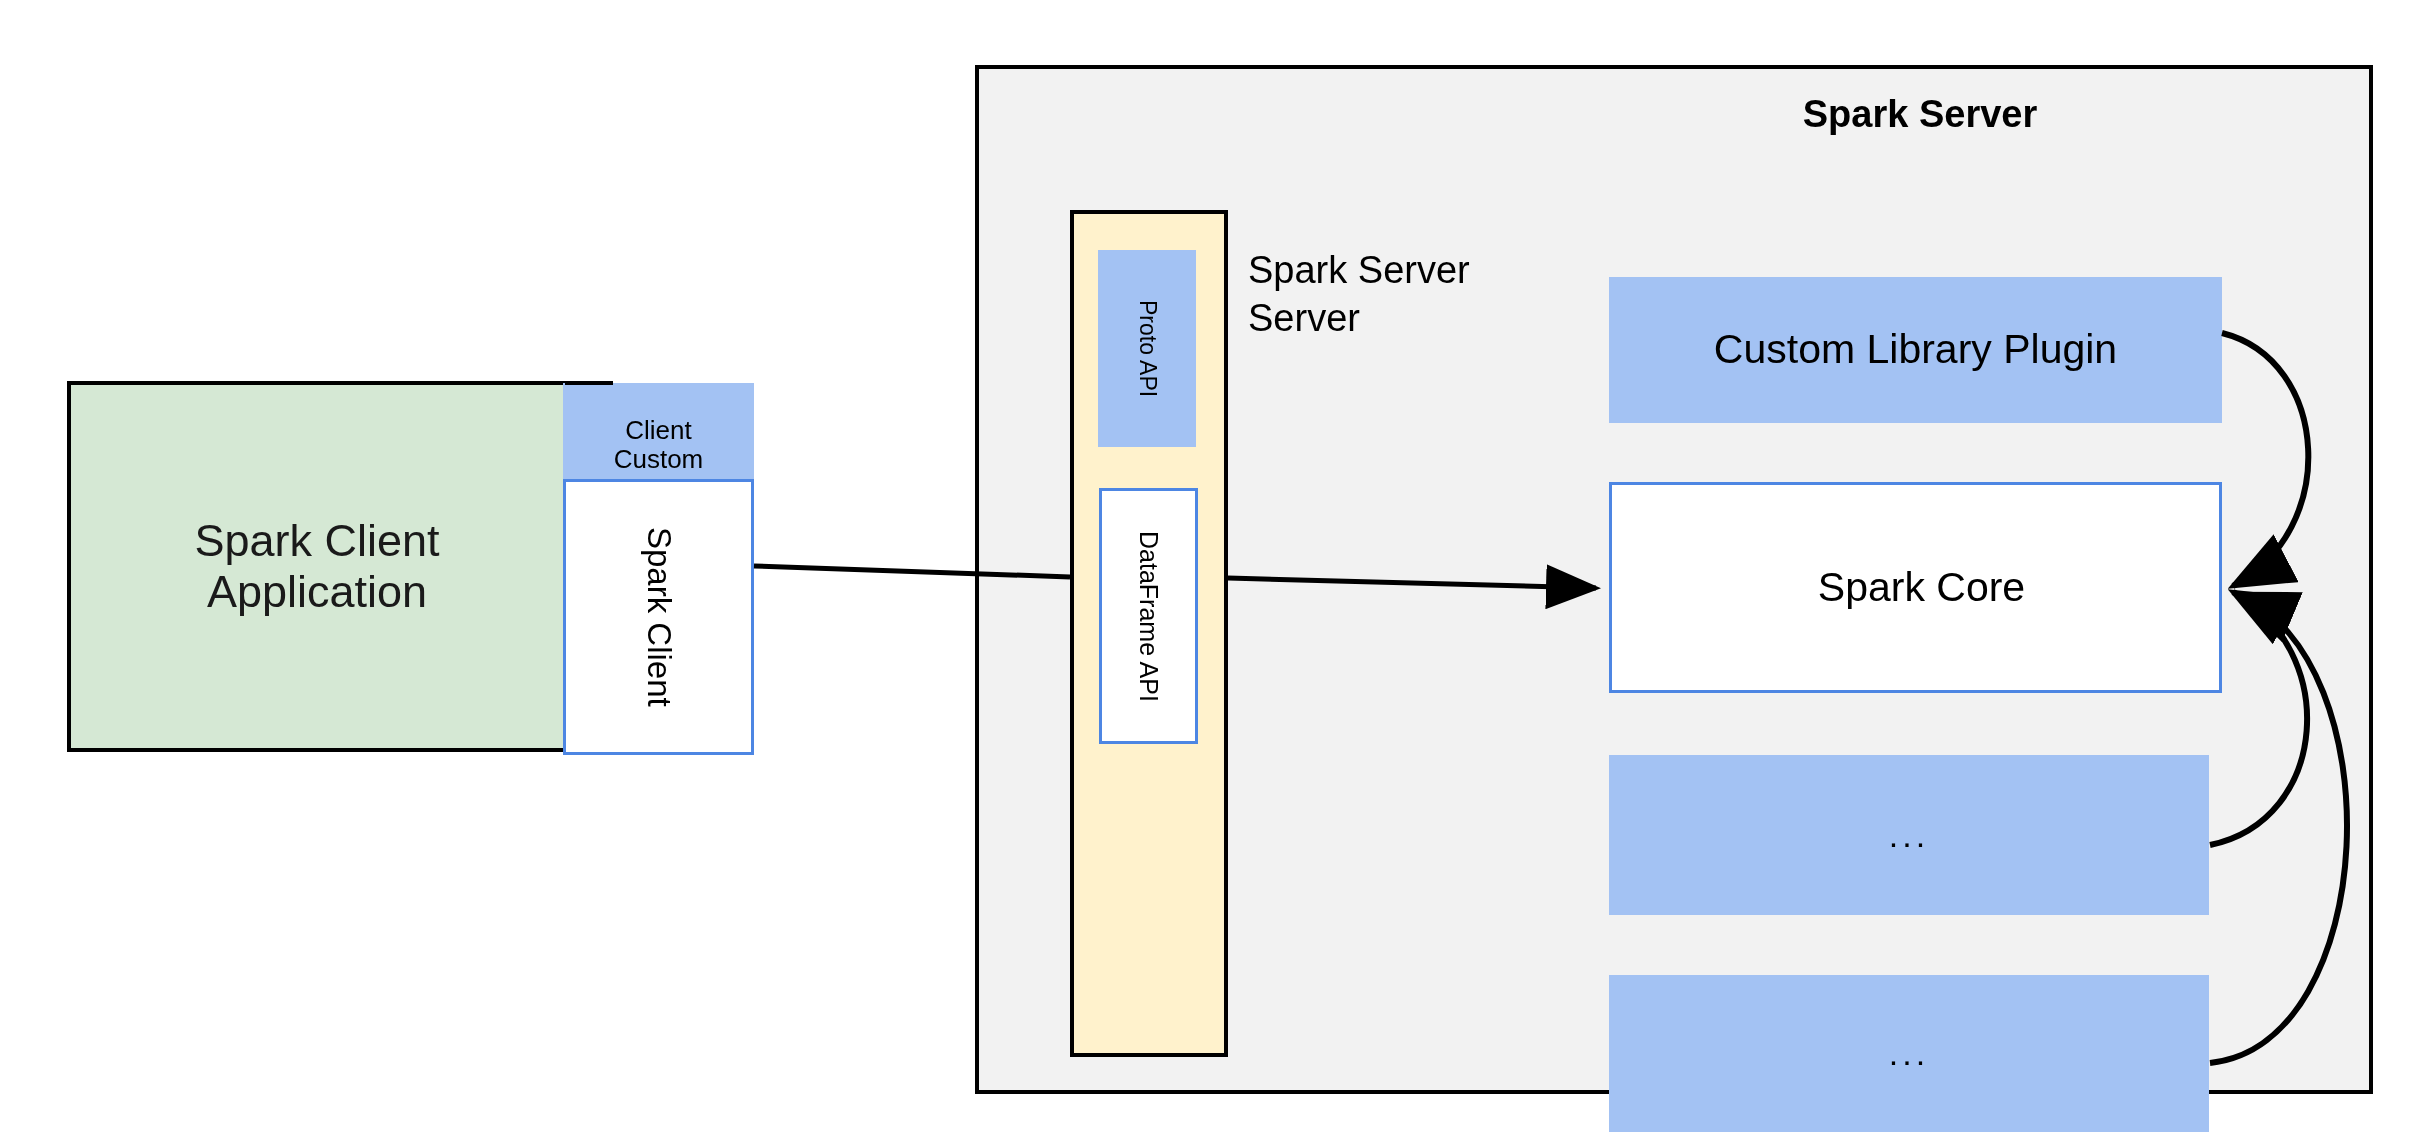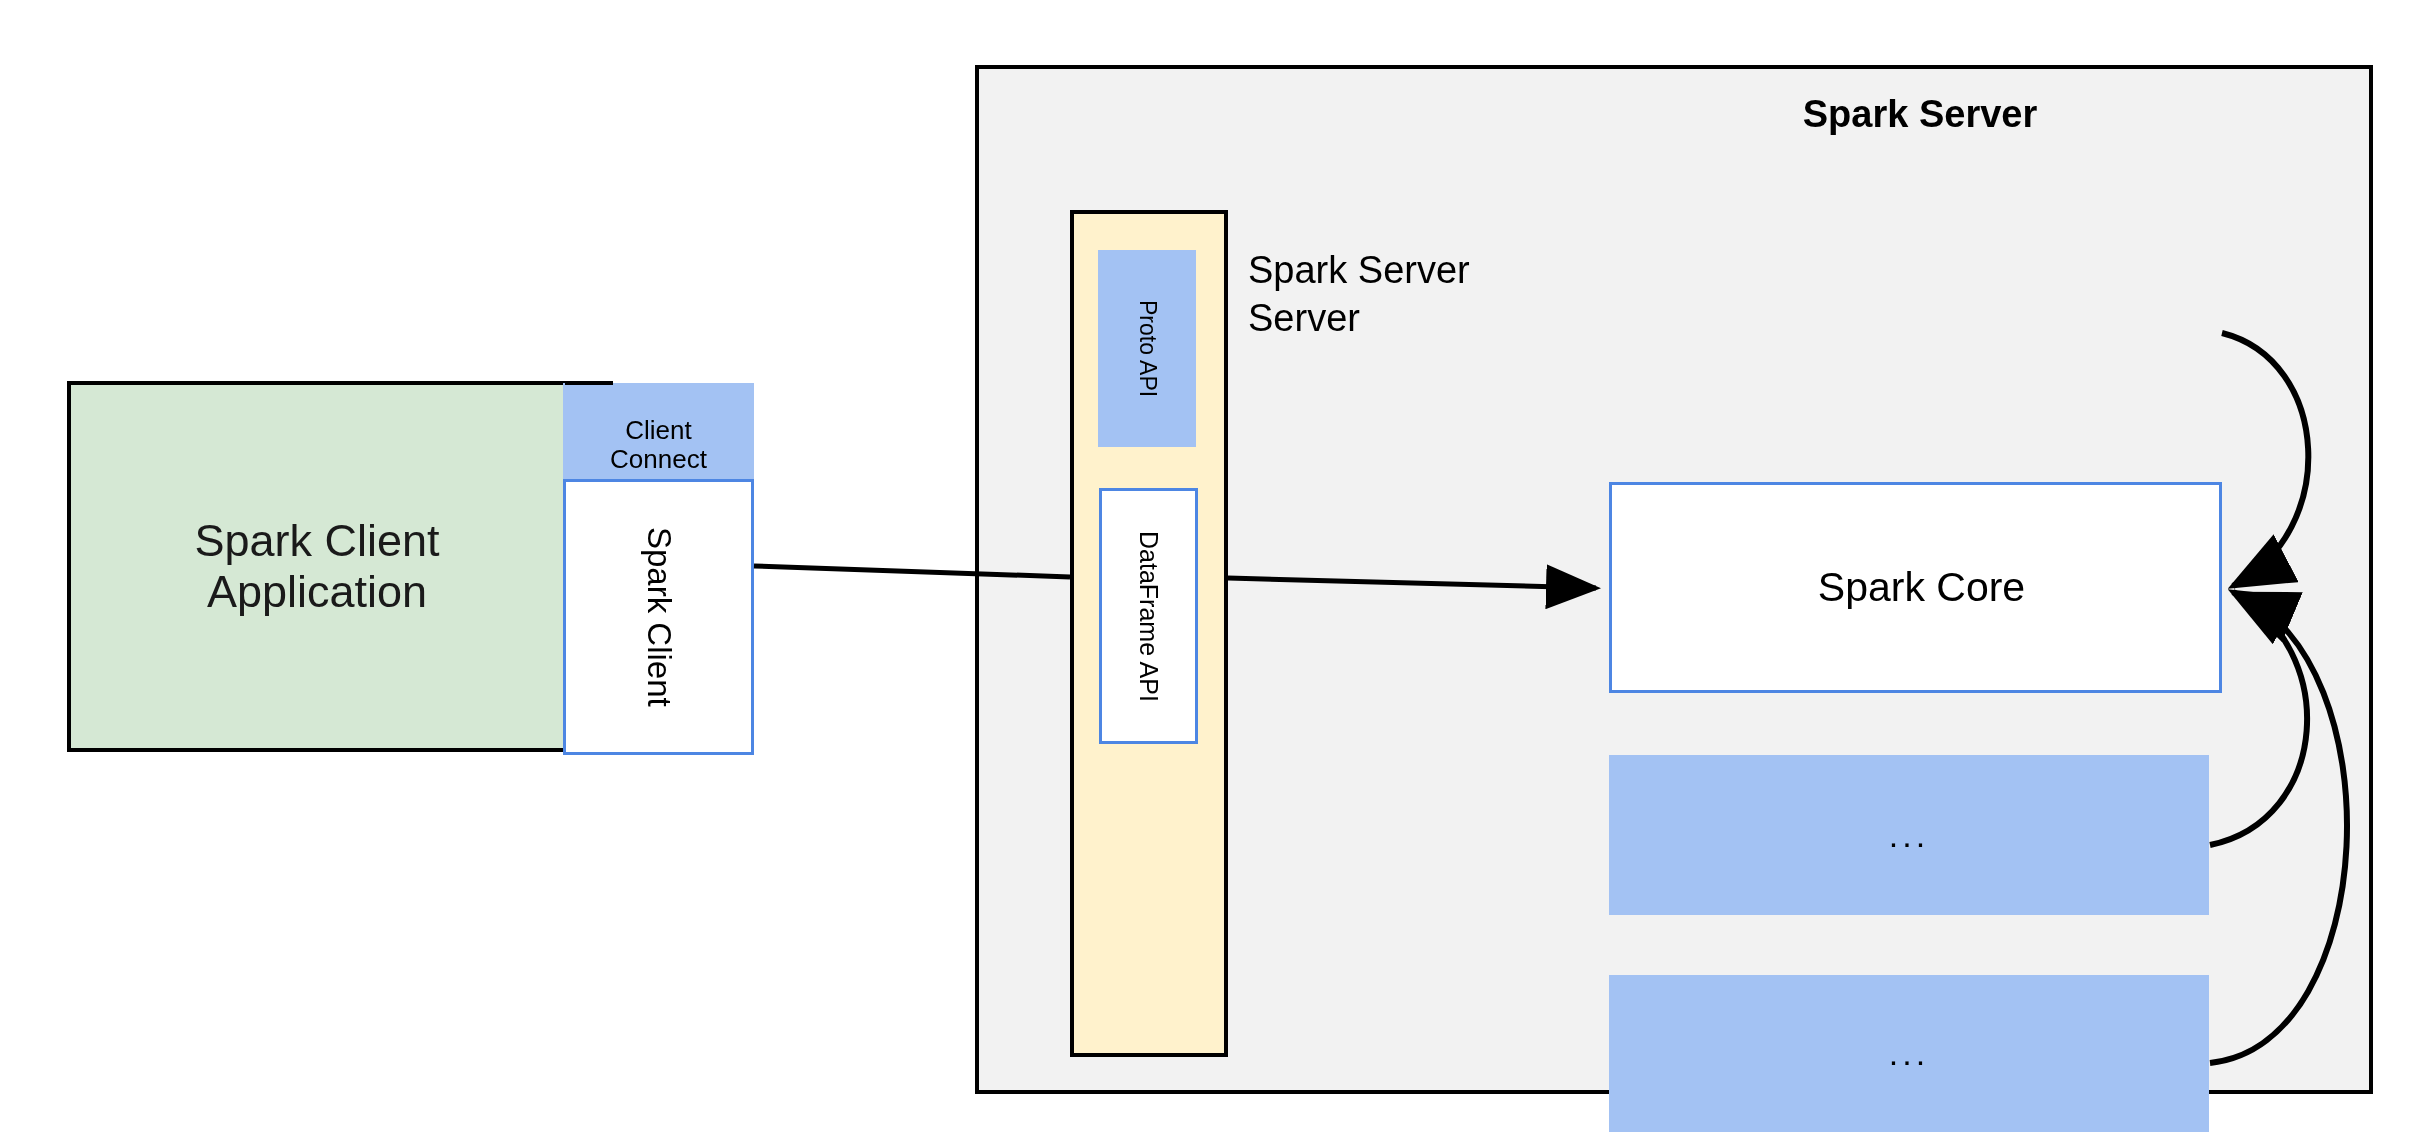--- a/index.html
+++ b/index.html
@@ -225,20 +225,23 @@
   <div class="box" id="connect-column"></div>
 
   <div class="box" id="proto-api">
     <span class="vlabel">Proto API</span>
   </div>
 
   <div class="box" id="dataframe-api">
     <span class="vlabel">DataFrame API</span>
   </div>
 
+  <div class="box" id="custom-library-plugin">
+    <span>Custom Library Plugin</span>
+  </div>
 
   <div class="box" id="spark-core">
     <span>Spark Core</span>
   </div>
 
   <div class="box" id="ellipsis-box-1">
     <span>...</span>
   </div>
 
   <div class="box" id="ellipsis-box-2">
@@ -248,21 +251,21 @@
   <div class="box" id="client-app">
     <div>
       <span>Spark Client</span><br>
       <span>Application</span>
     </div>
   </div>
   <div id="client-app-top-extension"></div>
 
   <div class="box" id="client-package">
     <span>Client</span>
-    <span>Connect</span>
+    <span>Custom</span>
   </div>
 
   <div class="box" id="spark-client">
     <span class="vlabel">Spark Client</span>
   </div>
 
   <svg id="edges" viewBox="0 0 2435 1135" width="2435" height="1135">
     <defs>
       <marker id="arrowhead" markerWidth="11" markerHeight="9" refX="10" refY="4.5" orient="auto" markerUnits="strokeWidth">
         <path d="M0,0 L11,4.5 L0,9 Z" fill="#000000"></path>

